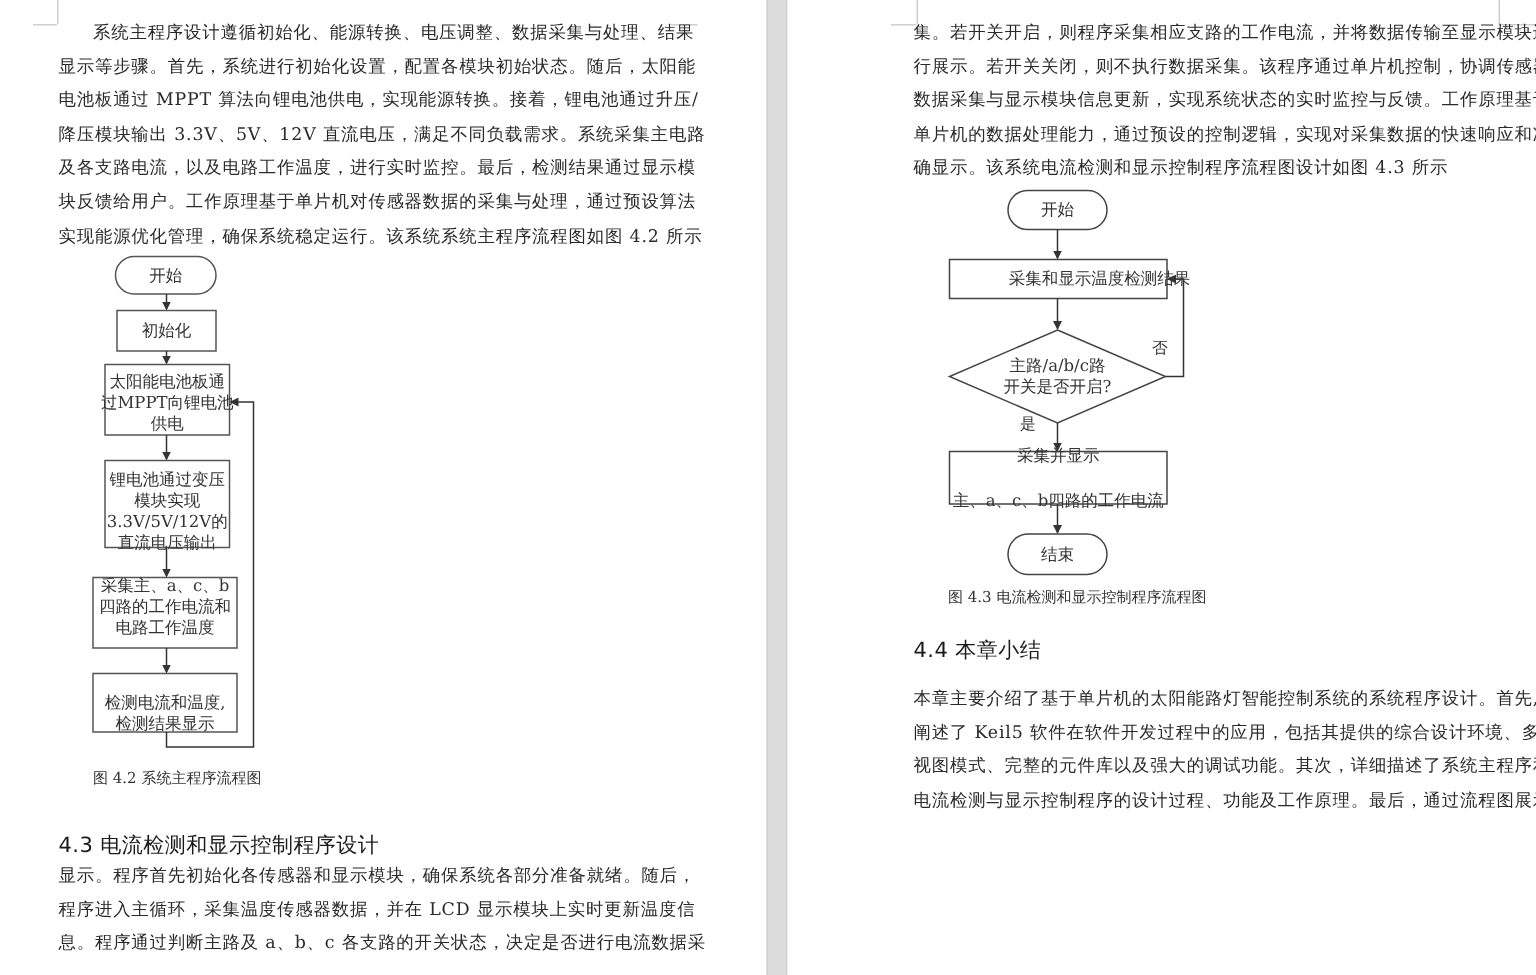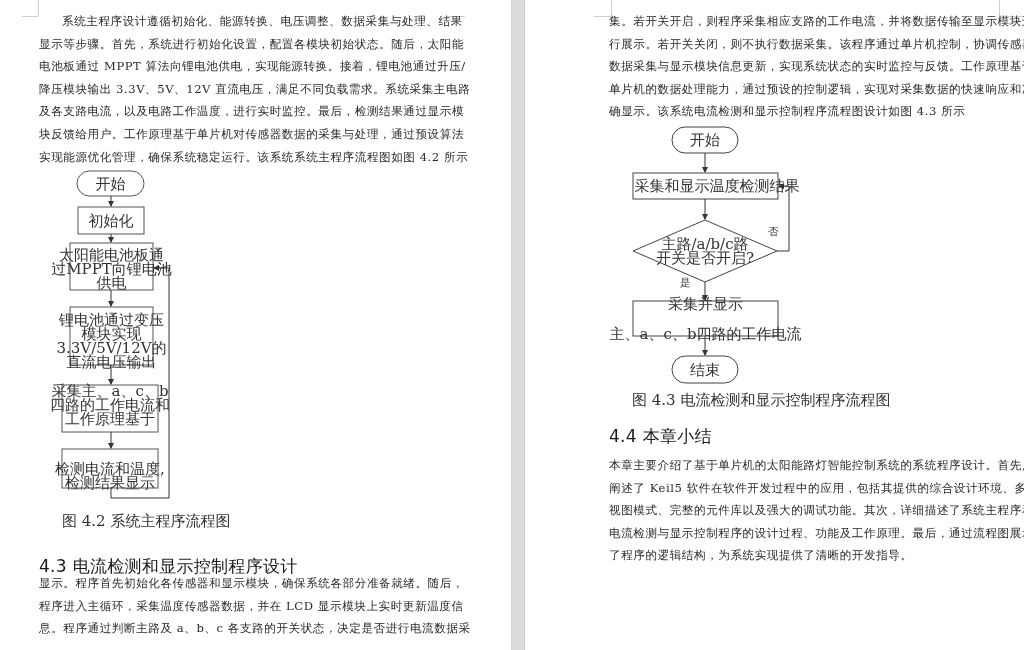--- a/index.html
+++ b/index.html
@@ -8,24 +8,24 @@
   .page { position:absolute; top:0; height:650px; background:#fff; overflow:hidden; }
   #page-left { left:0; width:511px; }
   #page-right { left:525px; width:499px; }
   #gutter { position:absolute; left:511px; top:0; width:14px; height:650px; background:#dcdcdc;
             border-left:1px solid #d0d0d0; border-right:1px solid #cfcfcf; box-sizing:border-box; }
   .corner { position:absolute; }
   .corner.v { width:1px; background:#cfcfcf; }
   .corner.h { height:1px; background:#cfcfcf; }
   .para { position:absolute; font-size:11.6px; line-height:22.6px; letter-spacing:0.55px; margin:0; color:#2a2a2a; text-align:justify; }
   .para .line { display:block; white-space:nowrap; }
-  .heading { position:absolute; font-family:"DejaVu Sans","Liberation Sans",sans-serif; font-size:17px; font-weight:normal; color:#1a1a1a; margin:0; white-space:nowrap; letter-spacing:0.3px; }
-  .caption { position:absolute; font-size:15px; color:#333; white-space:nowrap; margin:0; }
+  .heading { position:absolute; font-family:"DejaVu Sans","Liberation Sans",sans-serif; font-size:14px; font-weight:normal; color:#1a1a1a; margin:0; white-space:nowrap; letter-spacing:0.3px; }
+  .caption { position:absolute; font-size:10px; color:#333; white-space:nowrap; margin:0; }
   .fc { position:absolute; left:0; top:0; overflow:visible; }
-  .fc-text { position:absolute; font-size:15px; line-height:14px; text-align:center; color:#333; white-space:nowrap; display:flex; align-items:center; justify-content:center; flex-direction:column; }
+  .fc-text { position:absolute; font-size:11px; line-height:14px; text-align:center; color:#333; white-space:nowrap; display:flex; align-items:center; justify-content:center; flex-direction:column; }
   .fc-label { position:absolute; font-size:10.5px; color:#333; white-space:nowrap; }
 </style>
 </head>
 <body>
 
 <div id="page-left" class="page">
   <div class="corner v" style="left:38px;top:0;height:16px;"></div>
   <div class="corner h" style="left:22px;top:16px;width:16px;"></div>
   <div class="corner h" style="left:447px;top:16px;width:18px;"></div>
 
@@ -68,21 +68,21 @@
     </div>
     <div class="fc-text" style="left:70px;top:307px;width:83px;height:68px;">
       <span>锂电池通过变压</span>
       <span>模块实现</span>
       <span>3.3V/5V/12V的</span>
       <span>直流电压输出</span>
     </div>
     <div class="fc-text" style="left:62px;top:385px;width:96px;height:39px;">
       <span>采集主、a、c、b</span>
       <span>四路的工作电流和</span>
-      <span>工作原理基于</span>
+      <span>电路工作温度</span>
     </div>
     <div class="fc-text" style="left:62px;top:449px;width:96px;height:53px;">
       <span>检测电流和温度,</span>
       <span>检测结果显示</span>
     </div>
   </div>
 
   <p class="caption" style="left:62px;top:512px;">图 4.2 系统主程序流程图</p>
 
   <h2 class="heading" style="left:39px;top:555px;">4.3  电流检测和显示控制程序设计</h2>
@@ -122,21 +122,21 @@
       <polygon points="180,220 252,251 180,282 108,251" fill="#fff" stroke="#444" stroke-width="1"></polygon>
       <rect x="108" y="301" width="145" height="35" fill="#fff" stroke="#444" stroke-width="1"></rect>
       <rect x="147" y="356" width="66" height="27" rx="13.5" ry="13.5" fill="#fff" stroke="#444" stroke-width="1"></rect>
       <line x1="180" y1="153" x2="180" y2="172" stroke="#333" marker-end="url(#arr2)"></line>
       <line x1="180" y1="199" x2="180" y2="219" stroke="#333" marker-end="url(#arr2)"></line>
       <line x1="180" y1="282" x2="180" y2="300" stroke="#333" marker-end="url(#arr2)"></line>
       <line x1="180" y1="336" x2="180" y2="355" stroke="#333" marker-end="url(#arr2)"></line>
       <polyline points="252,251 264,251 264,186 254,186" fill="none" stroke="#333" stroke-width="1" marker-end="url(#arr2)"></polyline>
     </svg>
     <div class="fc-text" style="left:147px;top:127px;width:66px;height:26px;">开始</div>
-    <div class="fc-text" style="left:108px;top:173px;width:168px;height:26px;">采集和显示温度检测结果</div>
+    <div class="fc-text" style="left:124px;top:173px;width:168px;height:26px;">采集和显示温度检测结果</div>
     <div class="fc-text" style="left:120px;top:231px;width:120px;height:40px;">
       <span>主路/a/b/c路</span>
       <span>开关是否开启?</span>
     </div>
     <span class="fc-label" style="left:243px;top:225px;">否</span>
     <span class="fc-label" style="left:155px;top:276px;">是</span>
     <div class="fc-text" style="left:108px;top:301px;width:145px;height:35px;gap:16px;">
       <span>采集并显示</span>
       <span>主、a、c、b四路的工作电流</span>
     </div>
@@ -145,15 +145,14 @@
 
   <p class="caption" style="left:107px;top:391px;">图 4.3 电流检测和显示控制程序流程图</p>
 
   <h2 class="heading" style="left:84px;top:425px;">4.4  本章小结</h2>
 
   <div class="para" style="left:84px;top:454px;width:392px;">
     <span class="line">本章主要介绍了基于单片机的太阳能路灯智能控制系统的系统程序设计。首先,</span>
     <span class="line">阐述了 Keil5 软件在软件开发过程中的应用，包括其提供的综合设计环境、多种</span>
     <span class="line">视图模式、完整的元件库以及强大的调试功能。其次，详细描述了系统主程序和</span>
     <span class="line">电流检测与显示控制程序的设计过程、功能及工作原理。最后，通过流程图展示</span>
-    <span class="line">了程序的逻辑结构，为系统实现提供了清晰的开发指导。</span>
   </div>
 </div>
 
 </body></html>

